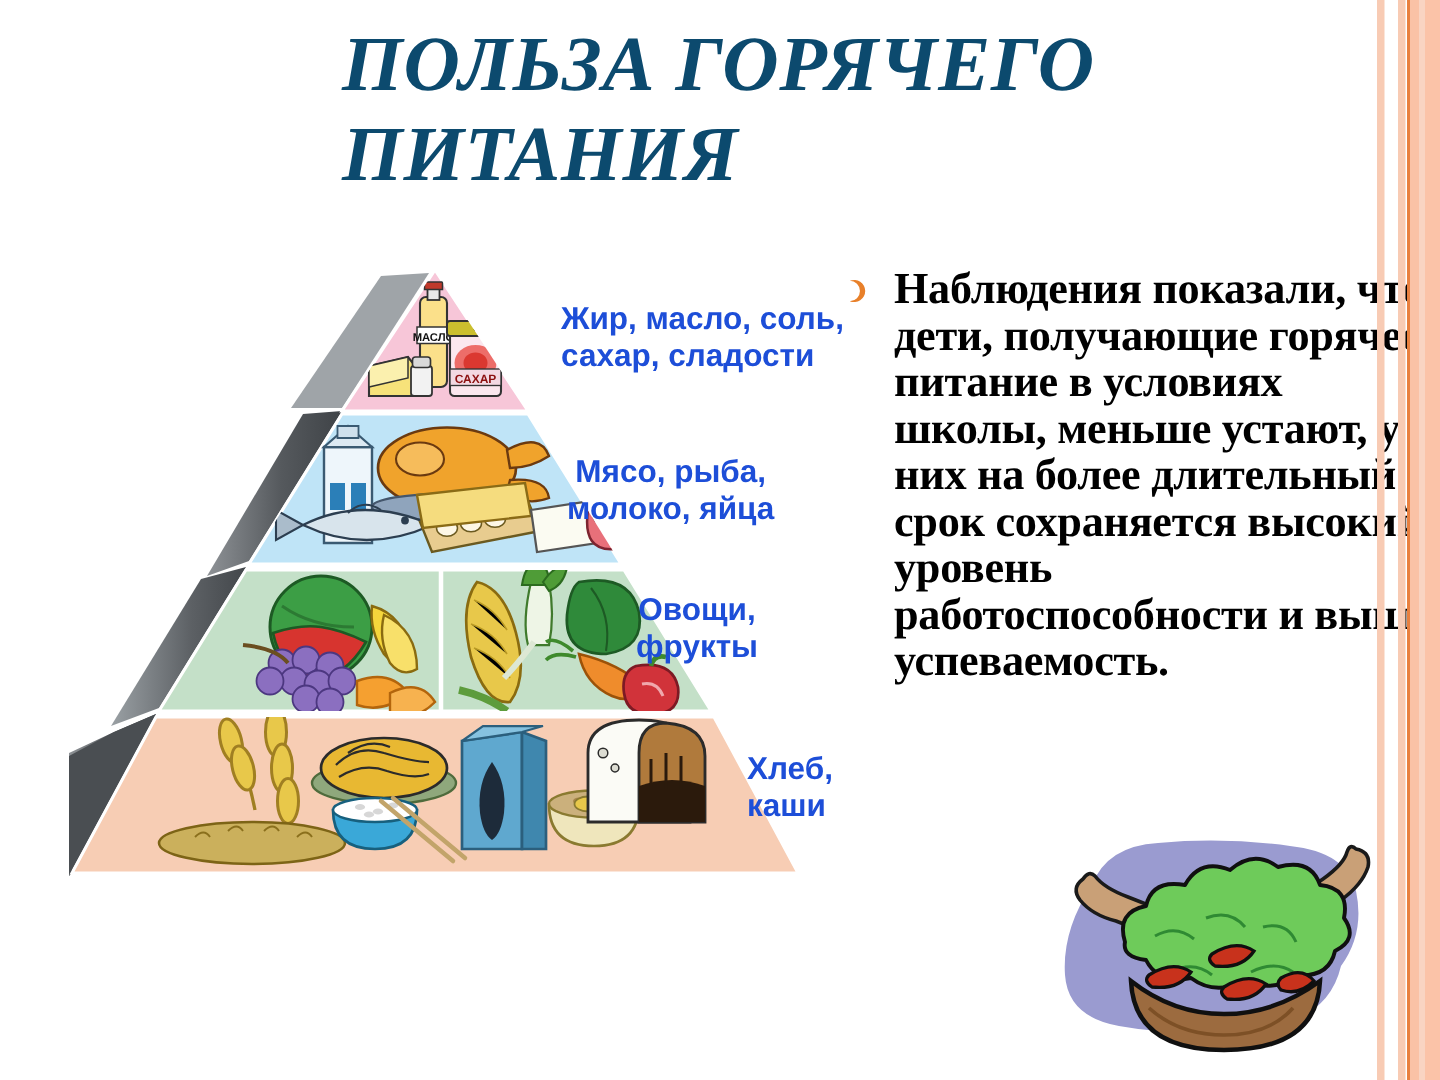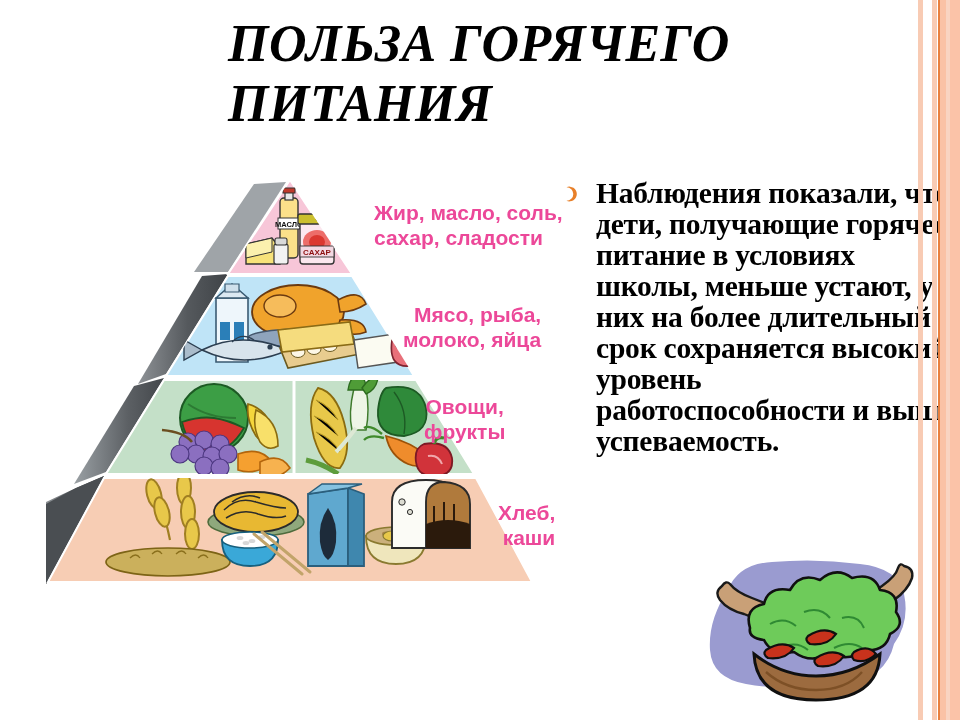--- a/index.html
+++ b/index.html
@@ -30,21 +30,21 @@
     top: 0;
     height: 100%;
   }
 
   
   .title {
     position: absolute;
     left: 228px;
     top: 14px;
     width: 700px;
-    color: #000000;
+    color: #0c4a6e;
     font-family: "Liberation Serif", "DejaVu Serif", serif;
     font-style: italic;
     font-weight: bold;
     font-size: 52px;
     line-height: 60px;
     letter-spacing: 0.5px;
     text-align: left;
   }
 
   
@@ -81,31 +81,31 @@
     position: absolute;
     left: 42px;
     top: 172px;
     width: 540px;
     height: 424px;
   }
   .pyramid-svg { display: block; }
 
   .tier-label {
     position: absolute;
-    color: #ec4899;
+    color: #1d4ed8;
     font-family: "Liberation Sans", sans-serif;
     font-weight: bold;
     font-size: 21px;
     line-height: 25px;
     white-space: pre-line;
   }
   .label-fats   { left: 332px; top: 28px;  text-align: left; }
-  .label-protein{ left: 361px; top: 130px; text-align: right; }
+  .label-protein{ left: 336px; top: 130px; text-align: center; }
   .label-veg    { left: 382px; top: 222px; text-align: center; }
-  .label-grain  { left: 456px; top: 328px; text-align: right; }
+  .label-grain  { left: 456px; top: 328px; text-align: left; }
 
   
   .salad-wrap {
     position: absolute;
     left: 692px;
     top: 548px;
     width: 242px;
     height: 172px;
   }
 </style>

